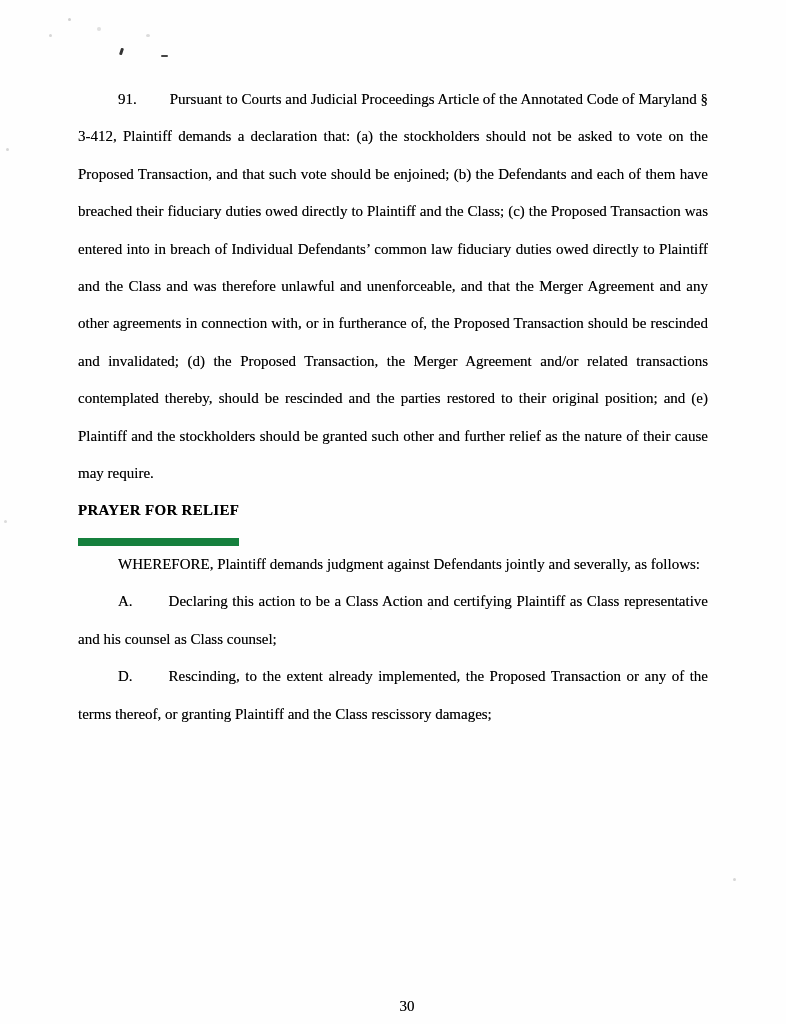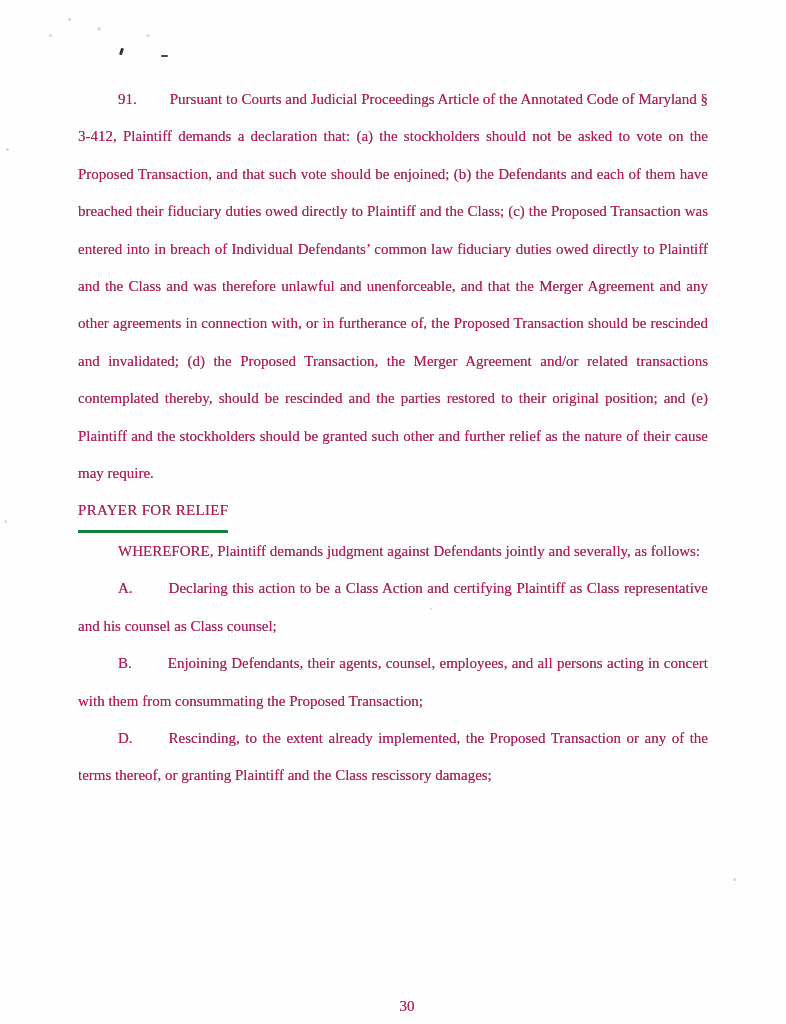--- a/index.html
+++ b/index.html
@@ -7,21 +7,21 @@
     padding: 0;
     background: #ffffff;
   }
   .page {
     position: relative;
     width: 786px;
     height: 1024px;
     background: #fefefe;
     overflow: hidden;
     font-family: "Liberation Serif", "DejaVu Serif", serif;
-    color: #be185d;
+    color: #000000;
     box-sizing: border-box;
     padding: 81px 78px 0 78px;
     font-size: 15px;
     line-height: 37.4px;
     text-shadow: 0 0 0.5px rgba(10,10,10,0.55);
   }
   .doc p {
     margin: 0;
     text-align: justify;
   }
@@ -32,24 +32,24 @@
     margin-right: 33px;
   }
   .item-label {
     margin-right: 36px;
   }
   .bold { font-weight: normal; }
   .heading-line {
     text-align: center;
   }
   .heading-text {
-    font-weight: normal;
+    font-weight: bold;
     display: inline-block;
-    border-bottom: 3px solid #15803d;
-    padding-bottom: 0;
+    border-bottom: 8px solid #15803d;
+    padding-bottom: 8px;
     letter-spacing: 0.3px;
   }
   .page-number {
     position: absolute;
     top: 988px;
     left: 0;
     right: 8px;
     text-align: center;
     text-indent: 0;
     margin-left: 36px;
@@ -90,21 +90,20 @@
   <div class="doc">
 
     <p class="indent"><span class="para-num">91.</span><span>Pursuant to Courts and Judicial Proceedings Article of the Annotated Code of Maryland § 3-412, Plaintiff demands a declaration that: (a) the stockholders should not be asked to vote on the Proposed Transaction, and that such vote should be enjoined; (b) the Defendants and each of them have breached their fiduciary duties owed directly to Plaintiff and the Class; (c) the Proposed Transaction was entered into in breach of Individual Defendants’ common law fiduciary duties owed directly to Plaintiff and the Class and was therefore unlawful and unenforceable, and that the Merger Agreement and any other agreements in connection with, or in furtherance of, the Proposed Transaction should be rescinded and invalidated; (d) the Proposed Transaction, the Merger Agreement and/or related transactions contemplated thereby, should be rescinded and the parties restored to their original position; and (e) Plaintiff and the stockholders should be granted such other and further relief as the nature of their cause may require.</span></p>
 
     <p class="heading-line"><span class="heading-text">PRAYER FOR RELIEF</span></p>
 
     <p class="indent"><span class="bold">WHEREFORE</span><span>, Plaintiff demands judgment against Defendants jointly and severally, as follows:</span></p>
 
     <p class="indent"><span class="item-label">A.</span><span>Declaring this action to be a Class Action and certifying Plaintiff as Class representative and his counsel as Class counsel;</span></p>
 
-    <p class="indent"><span class="item-label">B.</span><span>Enjoining Defendants, their agents, counsel, employees, and all persons acting in concert with them from consummating the Proposed Transaction;</span></p>
 
 
     <p class="indent"><span class="item-label">D.</span><span>Rescinding, to the extent already implemented, the Proposed Transaction or any of the terms thereof, or granting Plaintiff and the Class rescissory damages;</span></p>
 
   </div>
 
   <div class="page-number">30</div>
 
 </div>
 

